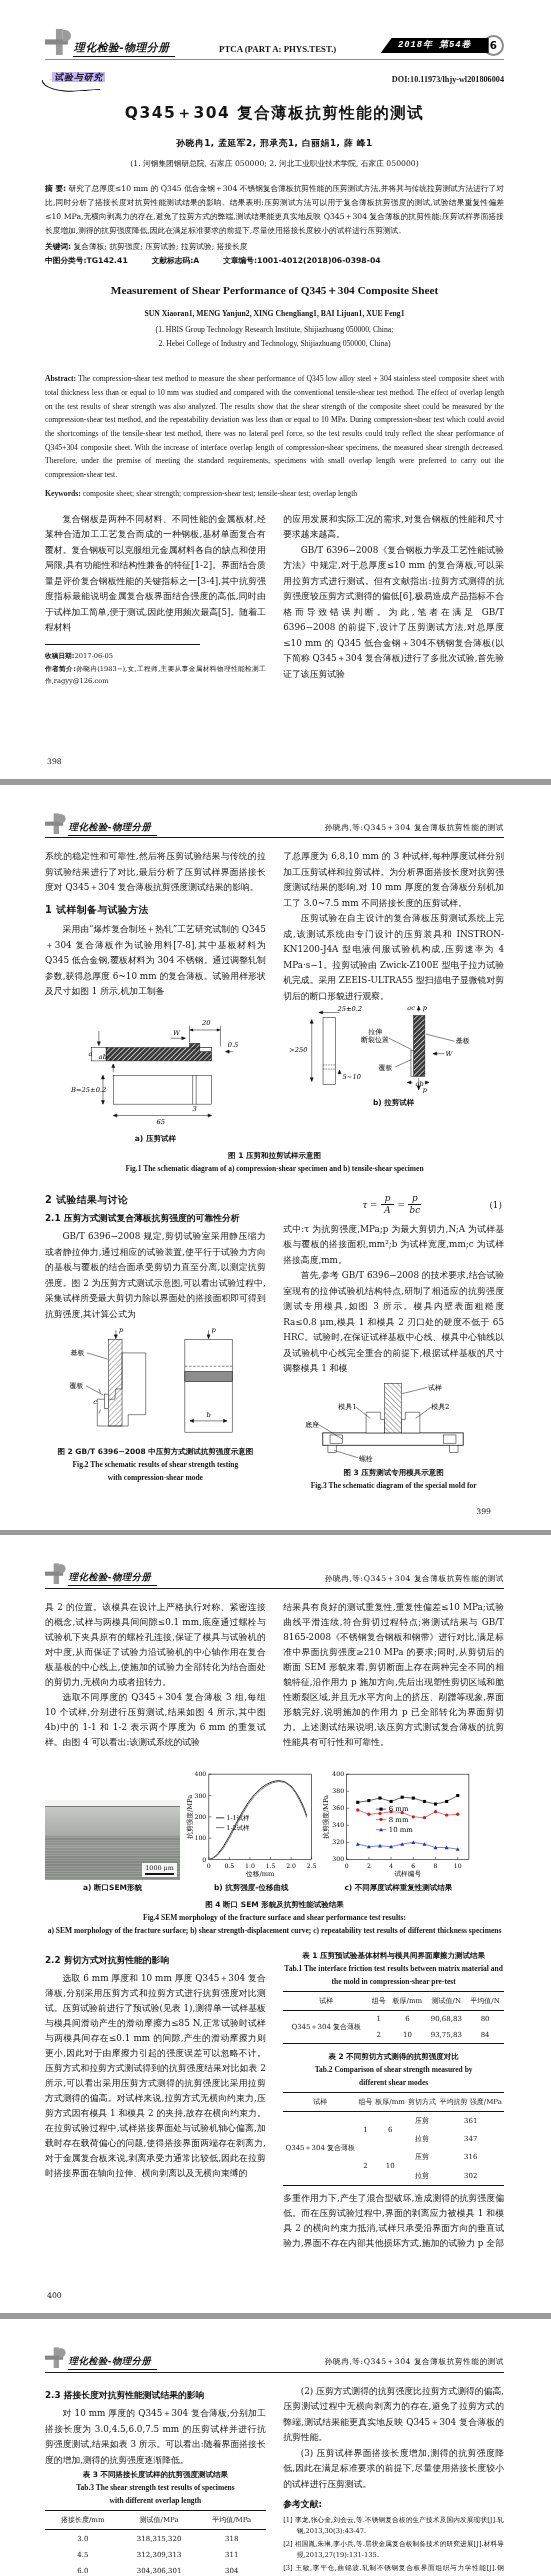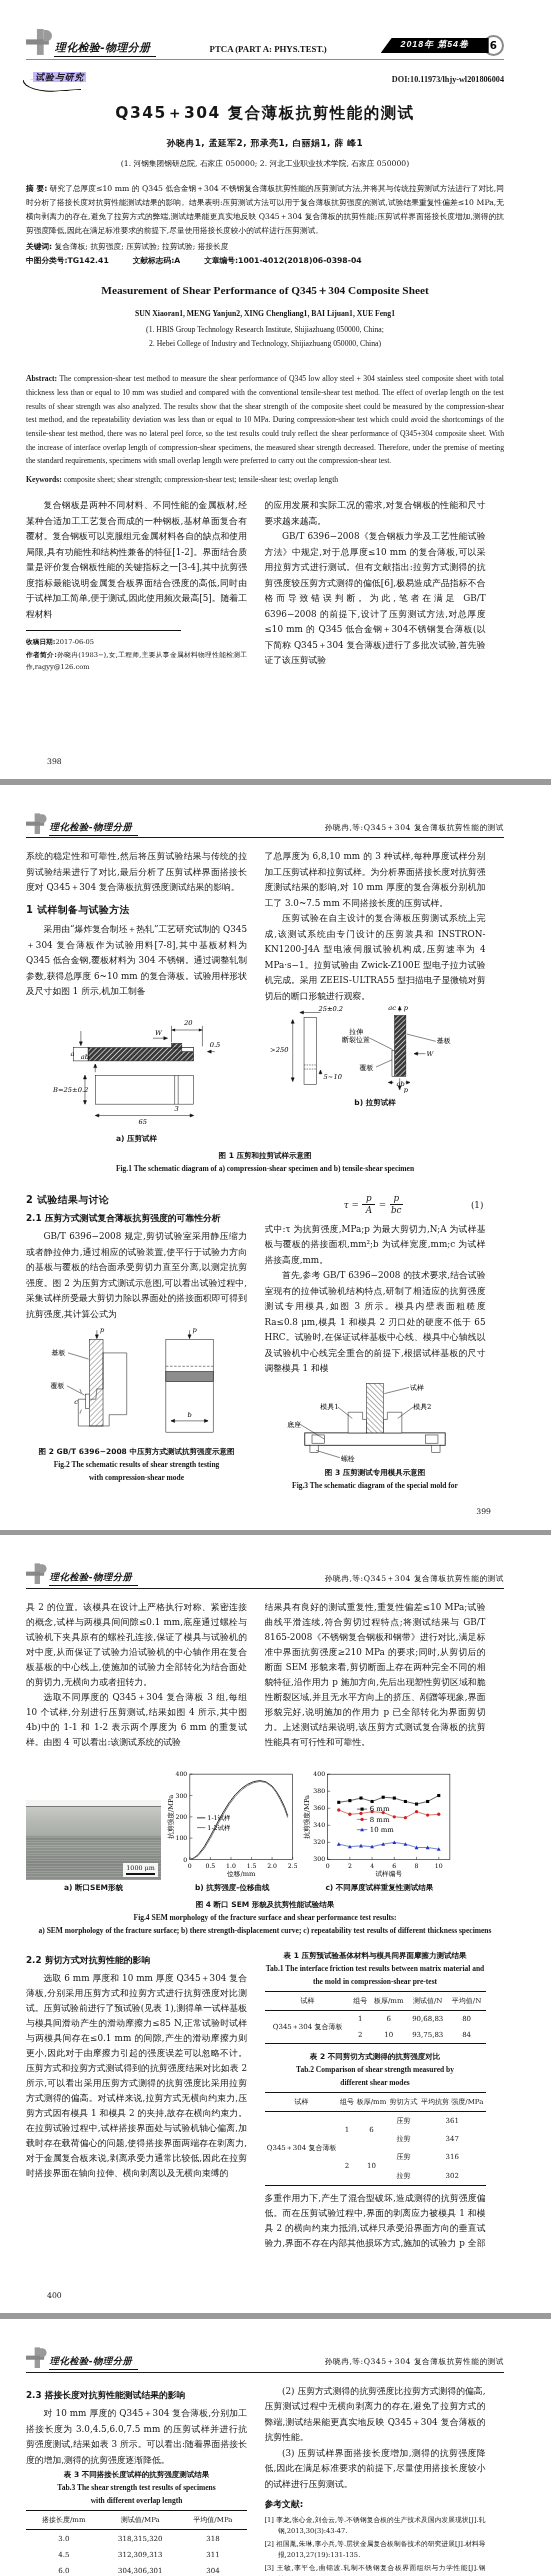--- a/index.html
+++ b/index.html
@@ -1,30 +1,30 @@
 <!DOCTYPE html>
 <html style="font-size:8.2px"><head>
 <meta charset="utf-8">
 <style>
   html,body{margin:0;padding:0;background:#ffffff;}
   .canvas{width:551px;background:#fff;color:#161616;font-family:"DejaVu Serif",serif;}
-  .page{position:relative;background:#fff;overflow:hidden;box-sizing:border-box;padding:0 47px 0 26px;}
+  .page{position:relative;background:#fff;overflow:hidden;box-sizing:border-box;padding:0 47px 0 45px;}
   #page1{height:779px;}
   #page2{height:745px;}
   #page3{height:778px;}
   #page4{height:575px;}
   .sep{height:5.7px;background:#9a9a9a;}
 
   
   .mast{display:flex;align-items:flex-end;padding-top:29px;border-bottom:1.5px solid #8c8c8c;padding-bottom:2.1px;position:relative;}
   .logo{display:flex;align-items:flex-end;gap:2.1px;}
   .jcn{font-family:"DejaVu Sans",sans-serif;font-weight:bold;font-style:italic;font-size:10.8px;border-bottom:1.5px solid #111;padding:0 5.2px 1px 1px;letter-spacing:0.5px;}
   .jen{flex:1;text-align:center;font-family:"Liberation Serif",serif;font-weight:bold;font-size:8.8px;padding-bottom:3.1px;}
   .bannerwrap{display:flex;align-items:center;margin-bottom:1px;}
-  .banner{width:108px;height:15.5px;background:#000;clip-path:polygon(11.3px 0,100% 0,100% 100%,0 100%);display:flex;align-items:center;justify-content:center;color:#fff;font-family:Liberation Sans, sans-serif;font-style:italic;font-weight:bold;font-size:8.8px;letter-spacing:1px;}
+  .banner{width:108px;height:15.5px;background:#000;clip-path:polygon(11.3px 0,100% 0,100% 100%,0 100%);display:flex;align-items:center;justify-content:center;color:#fff;font-family:Liberation Mono, monospace;font-style:italic;font-weight:bold;font-size:8.8px;letter-spacing:1px;}
   .issue{width:17.5px;height:17.5px;border:2.6px solid #8a8a8a;border-radius:50%;background:#fff;color:#000;font-weight:bold;font-size:10.3px;display:flex;align-items:center;justify-content:center;margin-left:-6.2px;font-family:"DejaVu Sans",sans-serif;}
   .tagrow{display:flex;justify-content:space-between;align-items:flex-end;margin-top:12.4px;}
   .tagwrap{position:relative;padding-left:7.2px;}
   .tagswoosh{position:absolute;left:-3.1px;top:5.2px;width:57px;height:13.4px;border-bottom:1.5px solid #000;border-left:1px solid #000;border-bottom-left-radius:100% 160%;transform:rotate(-4deg);}
   .tag{font-family:"DejaVu Sans",sans-serif;font-weight:bold;font-style:italic;font-size:8.8px;letter-spacing:1px;position:relative;z-index:1;background:#c4b5fd;padding:0 2.1px;}
   .doi{font-family:"Liberation Serif",serif;font-weight:bold;font-size:8.2px;}
 
   .title{font-family:"DejaVu Sans",sans-serif;font-weight:bold;font-size:15.5px;letter-spacing:1.5px;text-align:center;margin-top:18.5px;}
   .authors{font-family:"DejaVu Sans",sans-serif;font-weight:bold;font-size:8.8px;text-align:center;margin-top:14.4px;letter-spacing:0.5px;}
   .affil{font-size:7.7px;text-align:center;margin-top:8.2px;}
@@ -532,21 +532,21 @@
             <path d="M115 114.2 L118.8 121.2 L111.2 121.2 Z" fill="#2233bb"></path>
             <text x="130" y="122.5" font-size="13.5">10 mm</text>
           </svg>
         <div class="capc figsub">c) 不同厚度试样重复性测试结果</div>
       </figure>
     </div>
 
     <div class="capwrap">
         <div class="capc">图 4  断口 SEM 形貌及抗剪性能试验结果</div>
         <div class="cape">Fig.4  SEM morphology of the fracture surface and shear performance test results:</div>
-        <div class="cape">a) SEM morphology of the fracture surface; b) there strength-displacement curve; c) repeatability test results of different thickness specimens</div>
+        <div class="cape">a) SEM morphology of the fracture surface; b) shear strength-displacement curve; c) repeatability test results of different thickness specimens</div>
       </div>
 
     <div class="cols">
       <div class="col" style="height:302px">
         <div ks="">
             <div class="h2">2.2  剪切方式对抗剪性能的影响</div>
             <p class="para ind">选取 6 mm 厚度和 10 mm 厚度 Q345＋304 复合薄板,分别采用压剪方式和拉剪方式进行抗剪强度对比测试。压剪试验前进行了预试验(见表 1),测得单一试样基板与模具间滑动产生的滑动摩擦力≤85 N,正常试验时试样与两模具间存在≤0.1 mm 的间隙,产生的滑动摩擦力则更小,因此对于由摩擦力引起的强度误差可以忽略不计。压剪方式和拉剪方式测试得到的抗剪强度结果对比如表 2 所示,可以看出采用压剪方式测得的抗剪强度比采用拉剪方式测得的偏高。对试样来说,拉剪方式无横向约束力,压剪方式因有模具 1 和模具 2 的夹持,故存在横向约束力。在拉剪试验过程中,试样搭接界面处与试验机轴心偏离,加载时存在载荷偏心的问题,使得搭接界面两端存在剥离力,对于金属复合板来说,剥离承受力通常比较低,因此在拉剪时搭接界面在轴向拉伸、横向剥离以及无横向束缚的</p>
           </div>
       </div>
       <div class="col" style="height:302px">

